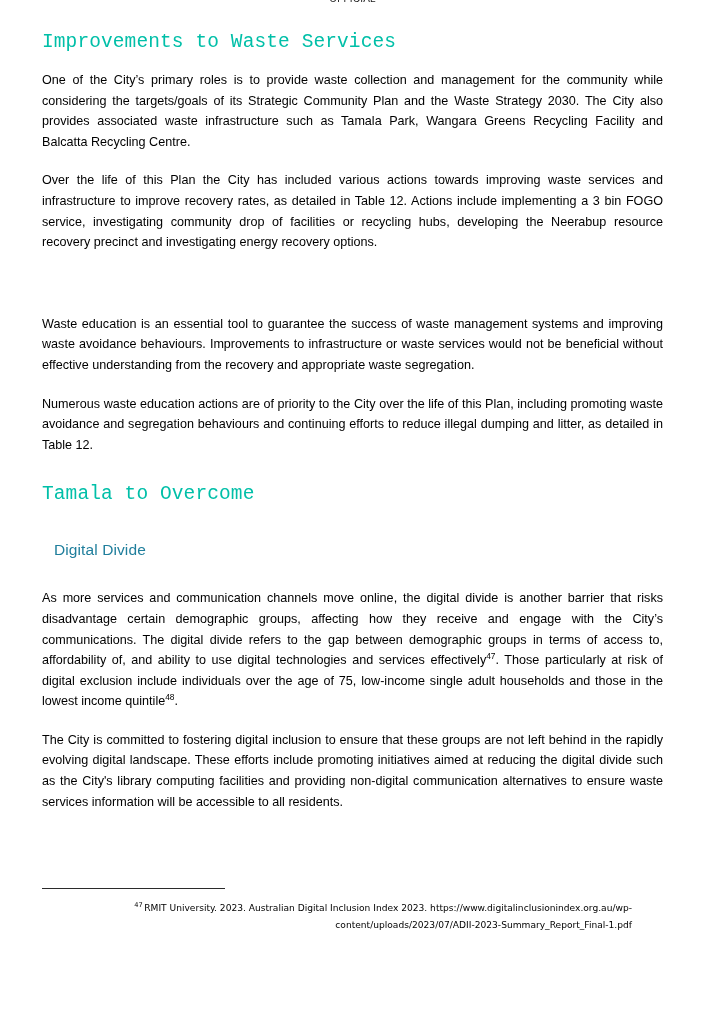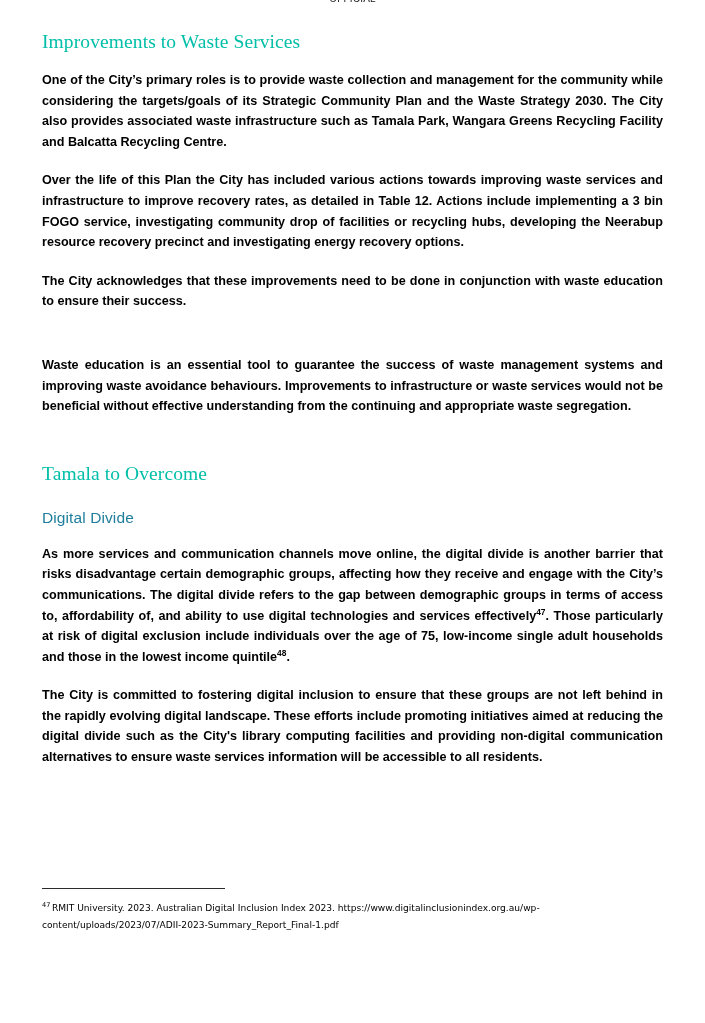--- a/index.html
+++ b/index.html
@@ -35,52 +35,51 @@
 
   
   .content {
     position: absolute;
     left: 42px;
     top: 0;
     width: 621px;
   }
 
   h1.heading-1 {
-    font-family: Liberation Serif, serif;
+    font-family: Liberation Mono, monospace;
     font-size: 19.5px;
     font-weight: 400;
     color: #00bfa8;
     margin: 0;
     padding: 0;
     line-height: 24px;
     letter-spacing: 0.1px;
   }
 
   h2.heading-2 {
     font-family: "Liberation Sans", sans-serif;
     font-size: 15.5px;
     font-weight: 400;
     color: #1f7e9c;
-    margin: 0;
+    margin: 12px;
     padding: 0;
     line-height: 20px;
     letter-spacing: 0.1px;
   }
 
   p.body-text {
     font-family: "Liberation Sans", sans-serif;
     font-size: 12.6px;
     line-height: 20.6px;
     color: #000000;
     text-align: justify;
     margin: 0;
     padding: 0;
     -webkit-hyphens: none;
     hyphens: none;
-    font-weight: bold;
   }
 
   sup.fn-ref {
     font-size: 8.4px;
     vertical-align: super;
     line-height: 0;
   }
 
   
   .sp-h1-top      { height: 30px; }
@@ -102,21 +101,21 @@
     height: 0;
     border-top: 1.3px solid #2b2b2b;
     margin: 0 0 11px 0;
   }
   .footnote {
     font-family: "DejaVu Sans", sans-serif;
     font-size: 9.1px;
     line-height: 17.2px;
     color: #000000;
     margin: 0 0 4px 0;
-    text-align: left;
+    text-align: right;
     width: 590px;
     word-break: break-word;
   }
   .footnote sup {
     font-size: 6.6px;
     vertical-align: super;
     line-height: 0;
     margin-right: 1.5px;
   }
 </style>
@@ -136,31 +135,31 @@
     <div class="sp-after-h1"></div>
 
     <p class="body-text">One of the City’s primary roles is to provide waste collection and management for the community while considering the targets/goals of its Strategic Community Plan and the Waste Strategy 2030. The City also provides associated waste infrastructure such as Tamala Park, Wangara Greens Recycling Facility and Balcatta Recycling Centre.</p>
 
     <div class="sp-para"></div>
 
     <p class="body-text">Over the life of this Plan the City has included various actions towards improving waste services and infrastructure to improve recovery rates, as detailed in Table 12. Actions include implementing a 3 bin FOGO service, investigating community drop of facilities or recycling hubs, developing the Neerabup resource recovery precinct and investigating energy recovery options.</p>
 
     <div class="sp-para"></div>
 
-    <p class="body-text">The City acknowledges that these improvements need to be done in conjunction with waste education to ensure their success.</p>
 
     <div class="sp-before-h1"></div>
 
 
     <div class="sp-after-h1"></div>
 
-    <p class="body-text">Waste education is an essential tool to guarantee the success of waste management systems and improving waste avoidance behaviours. Improvements to infrastructure or waste services would not be beneficial without effective understanding from the continuing and appropriate waste segregation.</p>
+    <p class="body-text">Waste education is an essential tool to guarantee the success of waste management systems and improving waste avoidance behaviours. Improvements to infrastructure or waste services would not be beneficial without effective understanding from the recovery and appropriate waste segregation.</p>
 
     <div class="sp-para"></div>
 
+    <p class="body-text">Numerous waste education actions are of priority to the City over the life of this Plan, including promoting waste avoidance and segregation behaviours and continuing efforts to reduce illegal dumping and litter, as detailed in Table 12.</p>
 
     <div class="sp-before-h1"></div>
 
     <h1 class="heading-1">Tamala to Overcome</h1>
 
     <div class="sp-before-h2"></div>
 
     <h2 class="heading-2">Digital Divide</h2>
 
     <div class="sp-after-h2"></div>

